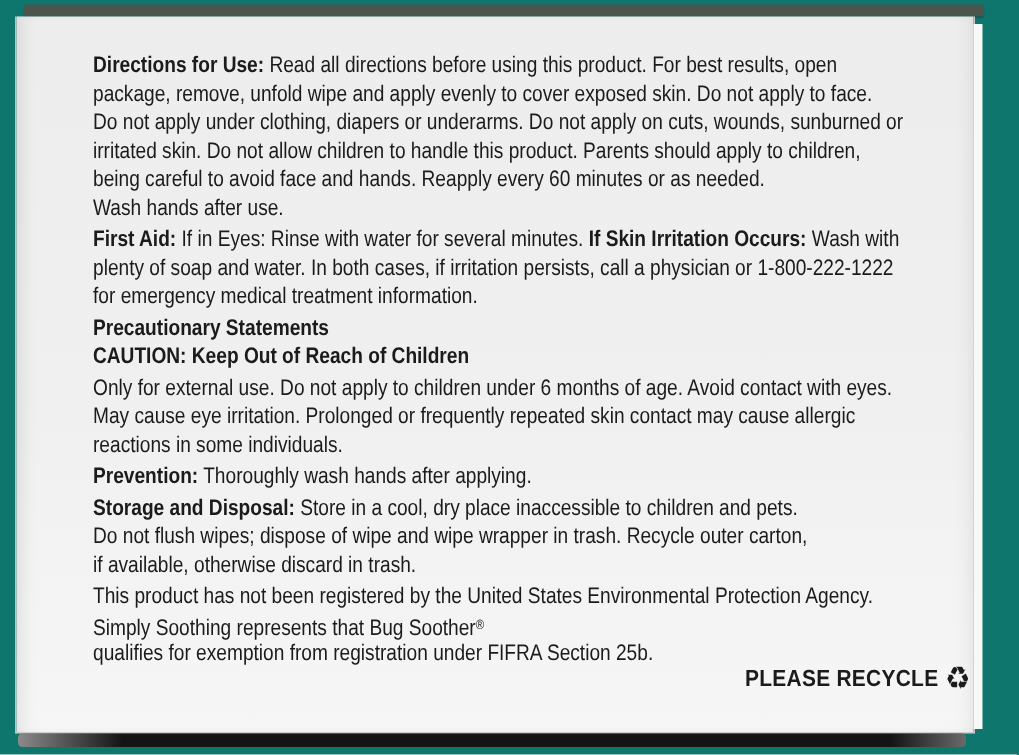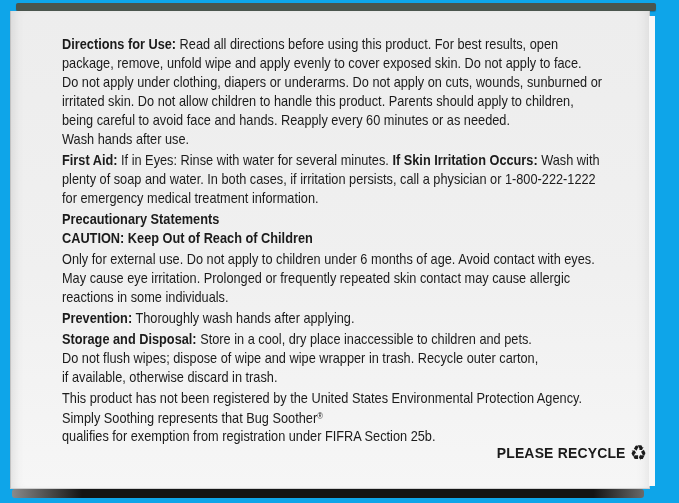--- a/index.html
+++ b/index.html
@@ -1,16 +1,16 @@
 <!DOCTYPE html>
 <html><head>
 <meta charset="utf-8">
 <style>
   html,body{margin:0;padding:0;background:#ffffff;width:679px;height:503px;overflow:hidden;}
-  .photo{position:relative;width:679px;height:503px;background:#0ea5e9;
+  .photo{position:relative;width:679px;height:503px;background:#0f766e;
          font-family:"Liberation Sans","DejaVu Sans",sans-serif;}
   .box-top-edge{position:absolute;left:16px;top:3px;width:640px;height:8px;
          border-radius:2px;
          box-shadow:0 1px 1px rgba(0,0,0,.25);}
   .label-panel{position:absolute;left:10px;top:11px;width:638px;height:477px;
          border-left:1px solid #c2c2c2;border-right:1px solid #c6c6c6;border-bottom:1px solid #cfcfcf;
          box-shadow:inset 10px 0 14px -10px rgba(0,0,0,.14), inset -10px 0 14px -10px rgba(0,0,0,.10);}
   .box-right-sliver{position:absolute;left:649px;top:16px;width:6px;height:470px;background:#f8f8f8;}
   .box-bottom-edge{position:absolute;left:12px;top:489px;width:632px;height:9px;border-radius:3px;}
   .label-text{position:absolute;left:62px;top:34px;width:660px;

